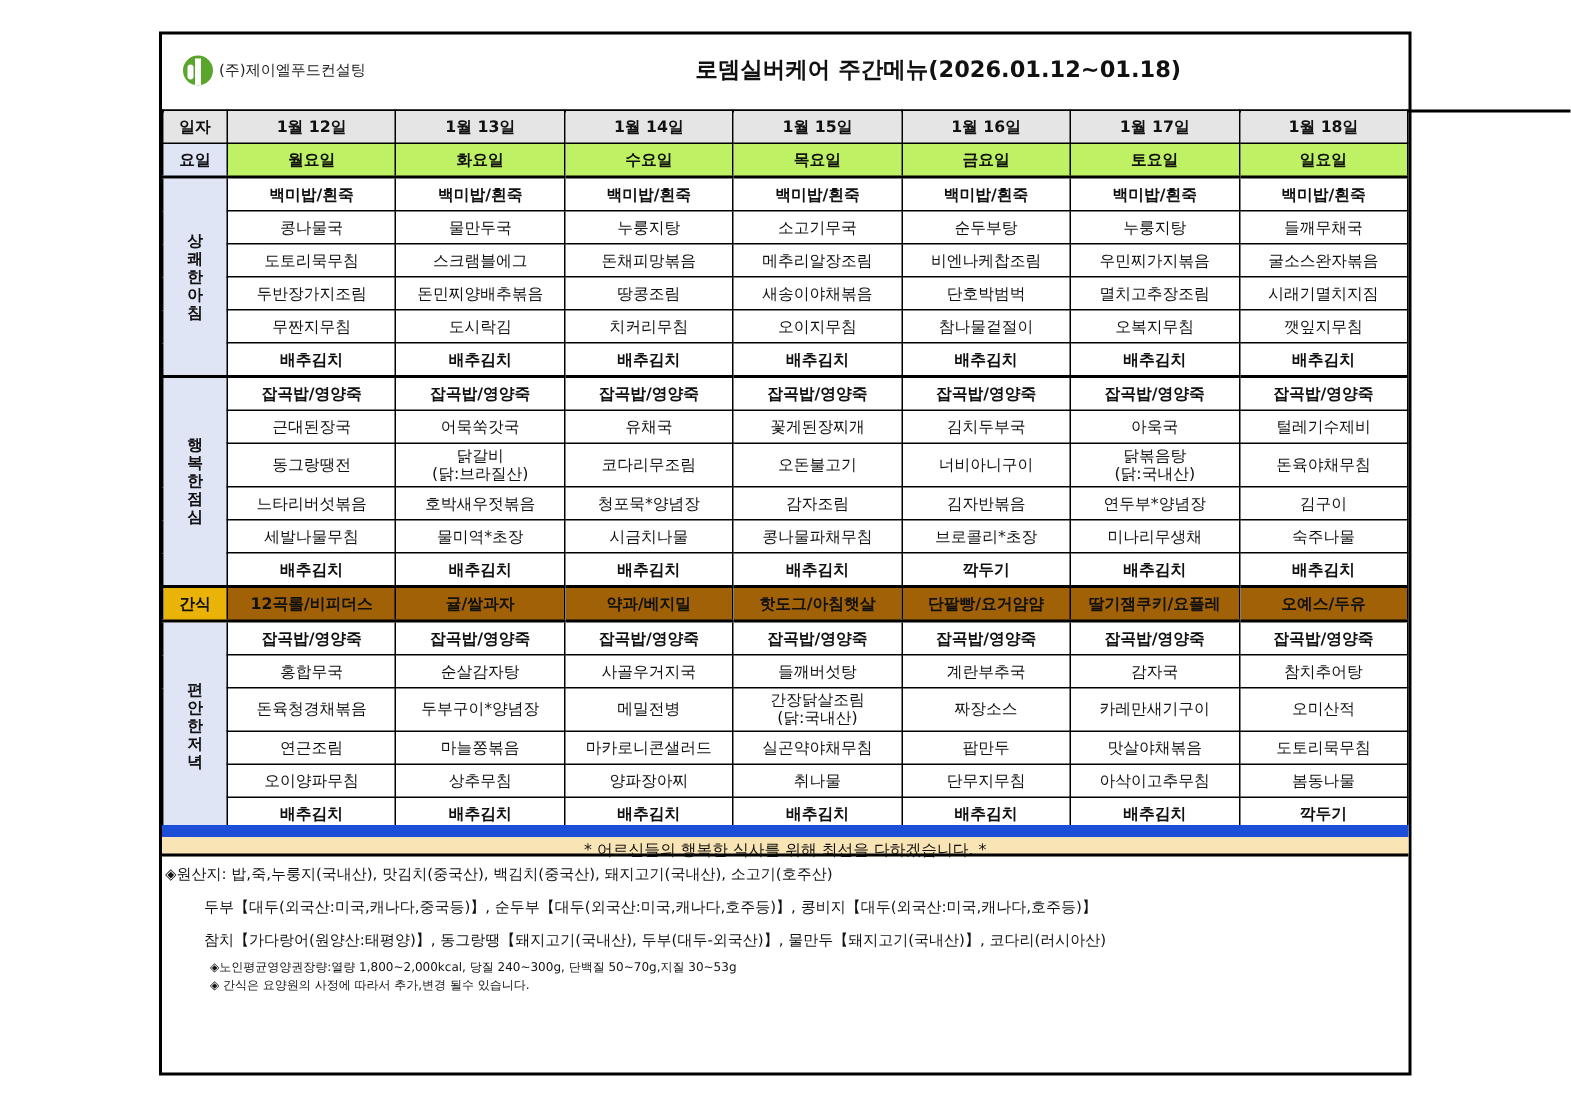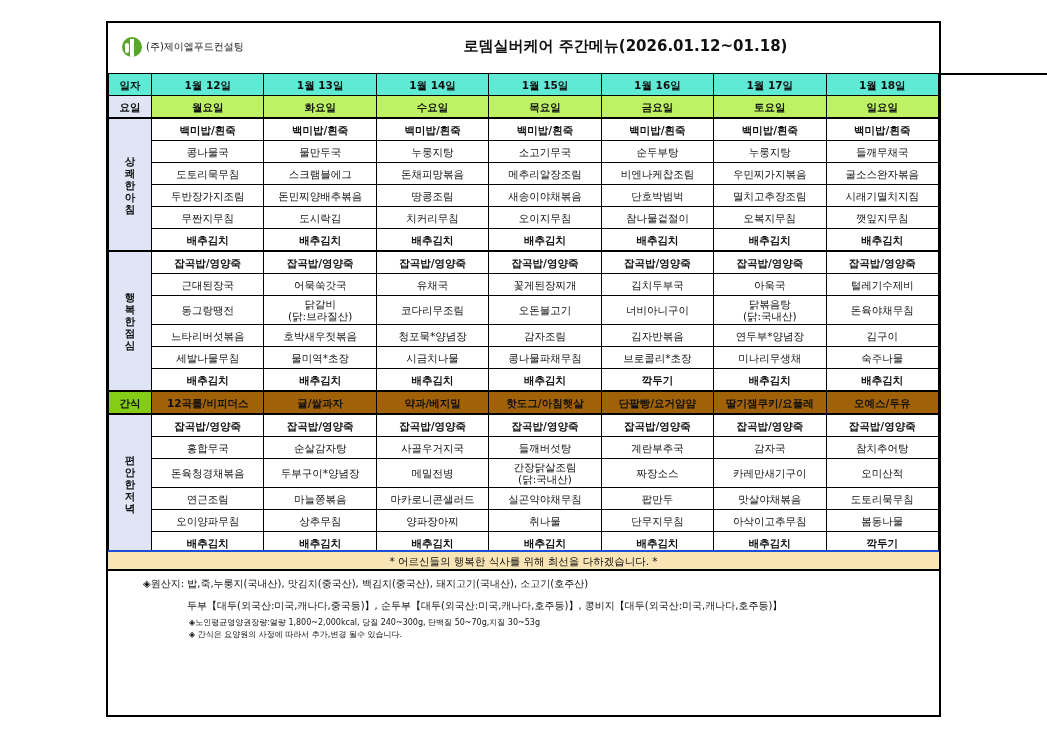--- a/index.html
+++ b/index.html
@@ -9,34 +9,34 @@
   .logo { position:absolute; left:14px; top:14px; display:flex; align-items:center; gap:4px; }
   .logo-mark { width:20px; height:20px; border-radius:50%; background:#5aa52c; position:relative; overflow:hidden; }
   .logo-mark::before { content:""; position:absolute; left:8px; top:2px; width:4px; height:18px; background:#fff; }
   .logo-mark::after { content:""; position:absolute; left:3px; top:6px; width:4px; height:10px; background:#fff; border-radius:2px; }
   .logo-text { font-size:10px; color:#222; }
   .title { position:absolute; left:0; right:0; top:14px; text-align:center; font-size:15px; font-weight:bold; padding-left:50px; }
   table.menu { position:absolute; left:0; top:50px; border-collapse:collapse; width:831px; table-layout:fixed; }
   table.menu td { border:1px solid #000; text-align:center; font-size:10.5px; height:21px; padding:0; line-height:12px; white-space:nowrap; overflow:hidden; }
   table.menu col.c0 { width:43px; }
   td.lbl { background:#dfe5f5; font-weight:bold; font-size:11px; }
-  tr.date td { background:#5eead4; font-weight:bold; border-bottom:1px solid #000; }
+  tr.date td { background:#e5e5e5; font-weight:bold; border-bottom:1px solid #000; }
   tr.dow td { background:#bef264; font-weight:bold; }
   tr.dow td.lbl { background:#dfe5f5; }
   td.bold { font-weight:bold; }
   td.vert { background:#dfe5f5; font-weight:bold; font-size:11px; line-height:16px; white-space:normal; border-right:2px solid #000; }
   tr.snack td { background:#a16207; font-weight:bold; }
-  tr.snack td.lbl { background:#84cc16; }
+  tr.snack td.lbl { background:#eab308; }
   tr.sec-top td { border-top:2px solid #000; }
   td.two { line-height:13px; }
-  .note-bar { position:absolute; left:0; top:527px; width:831px; height:21px; background:#f8e4b5; border-top:2px solid #1d4ed8; border-bottom:2px solid #000; box-sizing:border-box; text-align:center; font-size:10.5px; line-height:18px; }
-  .origin { position:absolute; left:0; top:550px; width:888px; font-size:10px; line-height:22px;margin-left:33px; }
+  .note-bar { position:absolute; left:0; top:527px; width:831px; height:21px; background:#f8e4b5; border-top:8px solid #1d4ed8; border-bottom:2px solid #000; box-sizing:border-box; text-align:center; font-size:10.5px; line-height:18px; }
+  .origin { position:absolute; left:0; top:550px; width:888px; font-size:10px; line-height:22px; }
   .origin .l0 { padding-left:2px; }
-  .origin .ln { padding-left:46px; }
-  .origin .small { font-size:8px; line-height:12px; padding-left:48px; }
+  .origin .ln { padding-left:28px; }
+  .origin .small { font-size:8px; line-height:12px; padding-left:32px; }
 </style>
 </head>
 <body>
 
 <div class="sheet">
   <div class="header">
     <div class="logo">
       <span class="logo-mark"></span>
       <span class="logo-text">(주)제이엘푸드컨설팅</span>
     </div>
@@ -266,16 +266,17 @@
           <td class="bold">깍두기</td>
         </tr>
       </tbody>
   </table>
 
   <div class="note-bar">* 어르신들의 행복한 식사를 위해 최선을 다하겠습니다. *</div>
 
   <div class="origin">
     <div class="l0">◈원산지: 밥,죽,누룽지(국내산), 맛김치(중국산), 백김치(중국산), 돼지고기(국내산), 소고기(호주산)</div>
     <div class="ln">두부【대두(외국산:미국,캐나다,중국등)】, 순두부【대두(외국산:미국,캐나다,호주등)】, 콩비지【대두(외국산:미국,캐나다,호주등)】</div>
+    <div class="ln">참치【가다랑어(원양산:태평양)】, 동그랑땡【돼지고기(국내산), 두부(대두-외국산)】, 물만두【돼지고기(국내산)】, 코다리(러시아산)</div>
     <div class="small">◈노인평균영양권장량:열량 1,800~2,000kcal, 당질 240~300g, 단백질 50~70g,지질 30~53g</div>
     <div class="small">◈ 간식은 요양원의 사정에 따라서 추가,변경 될수 있습니다.</div>
   </div>
 </div>
 
 </body></html>

